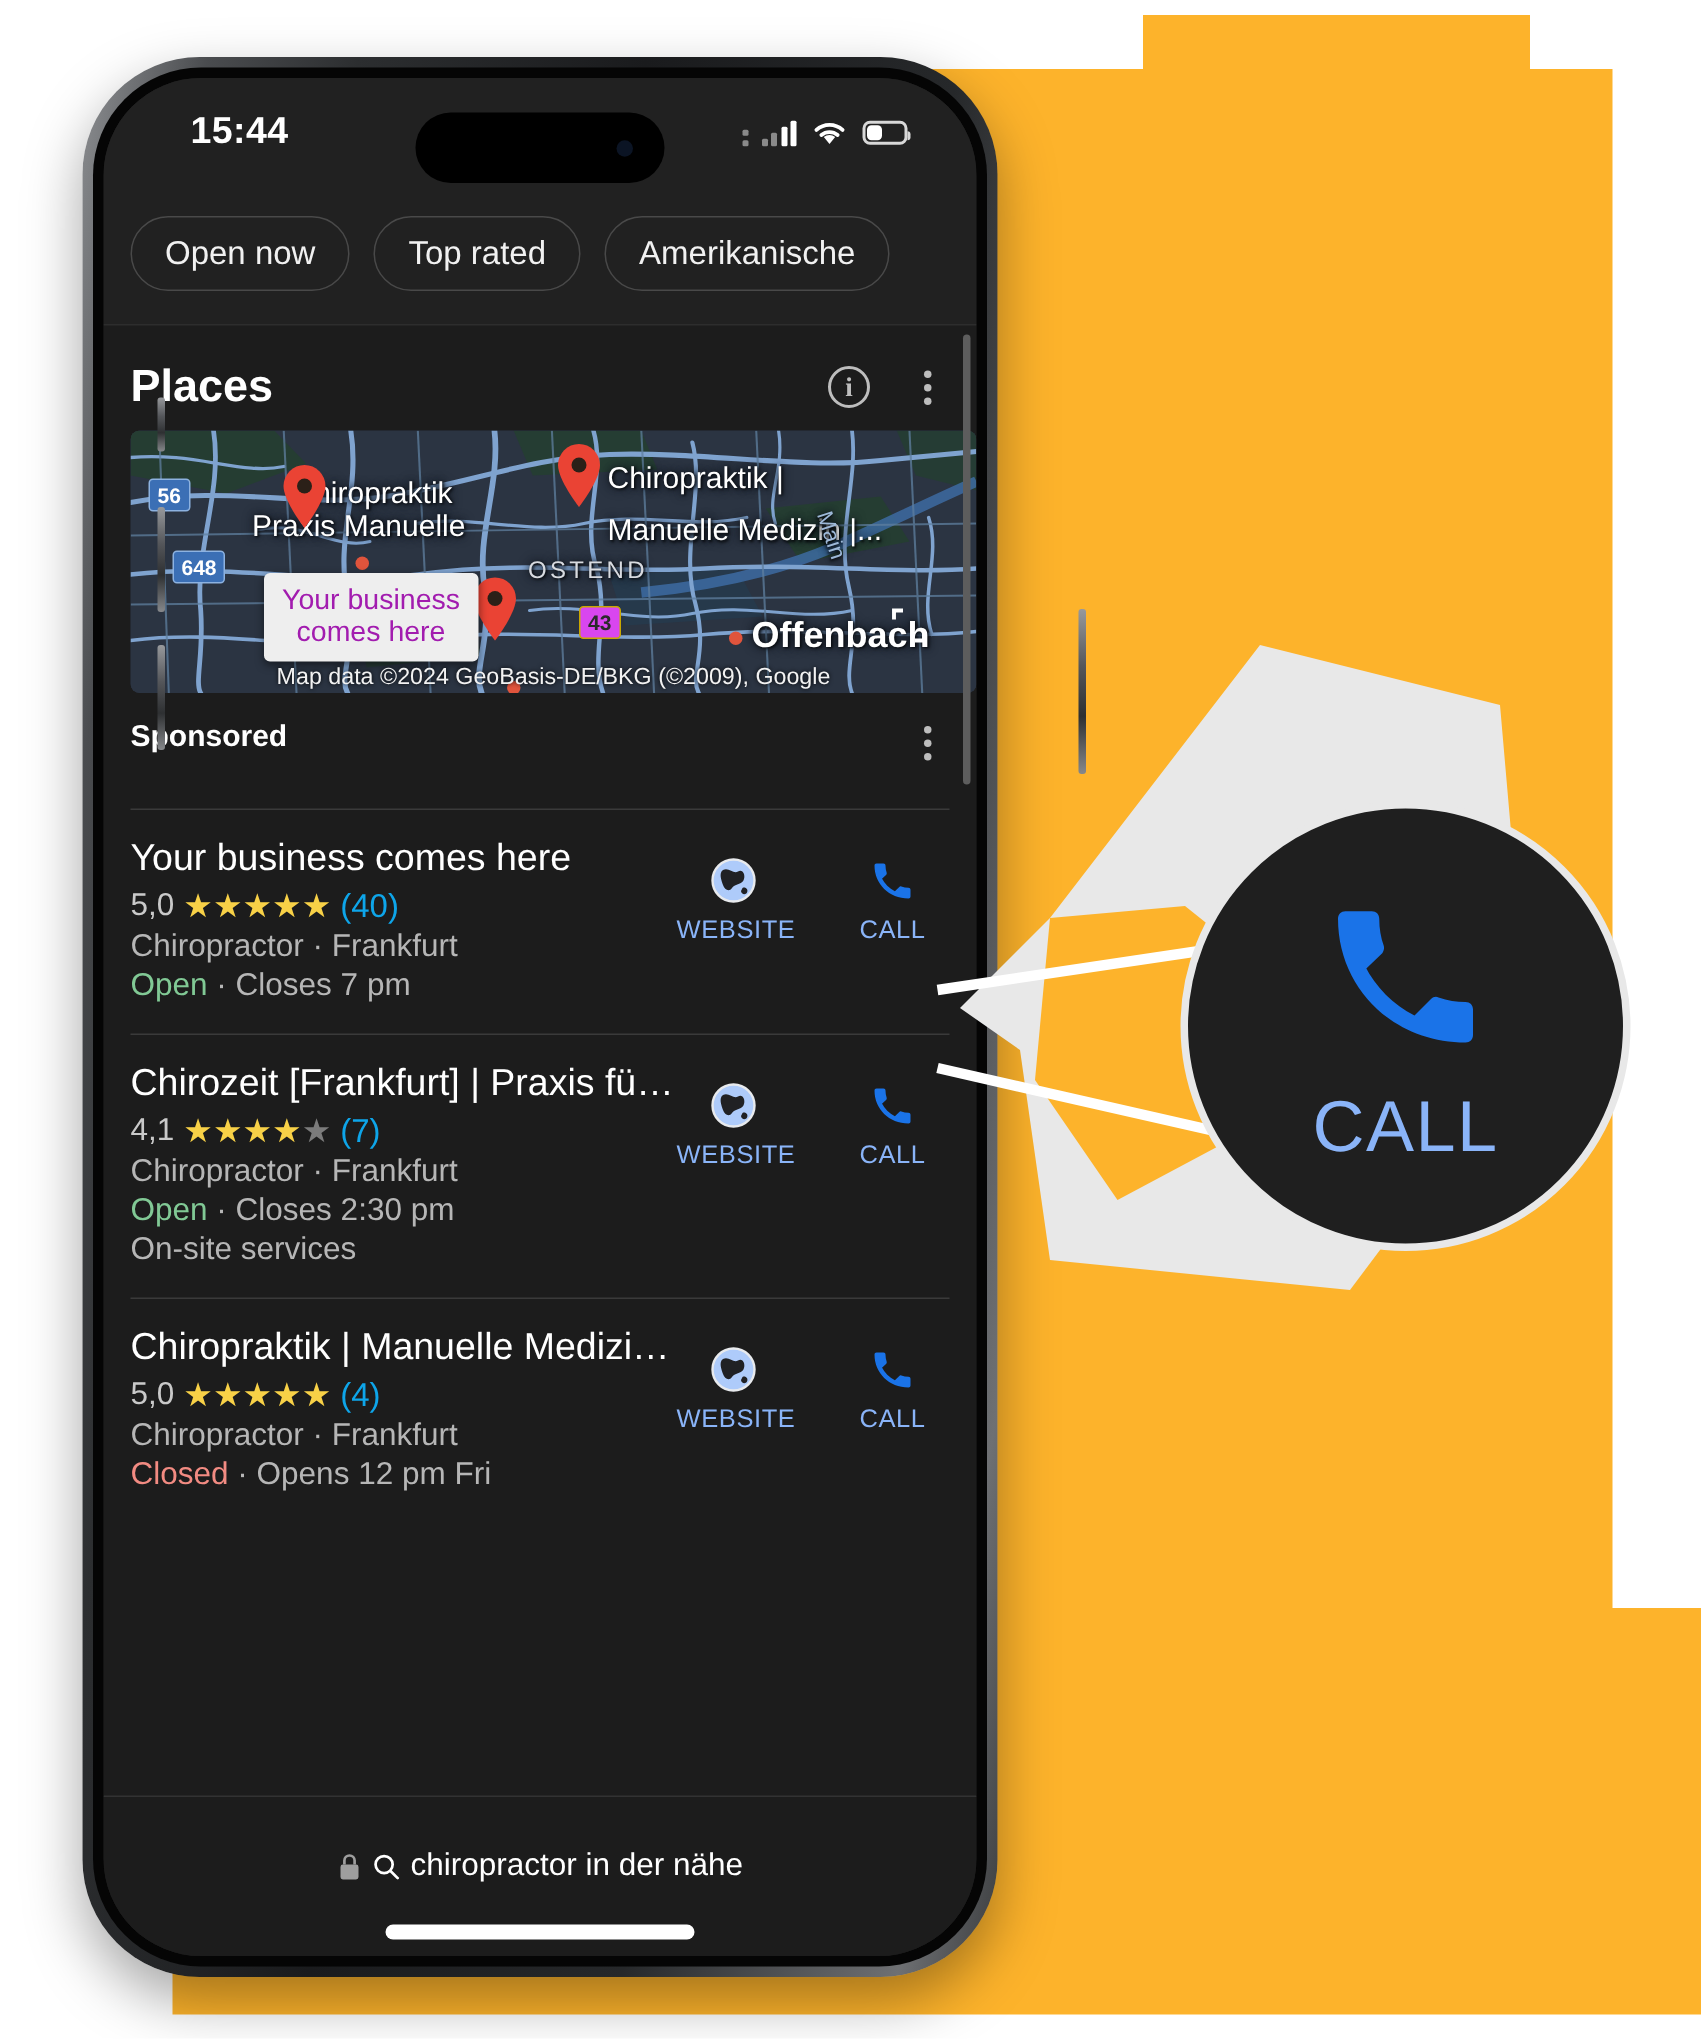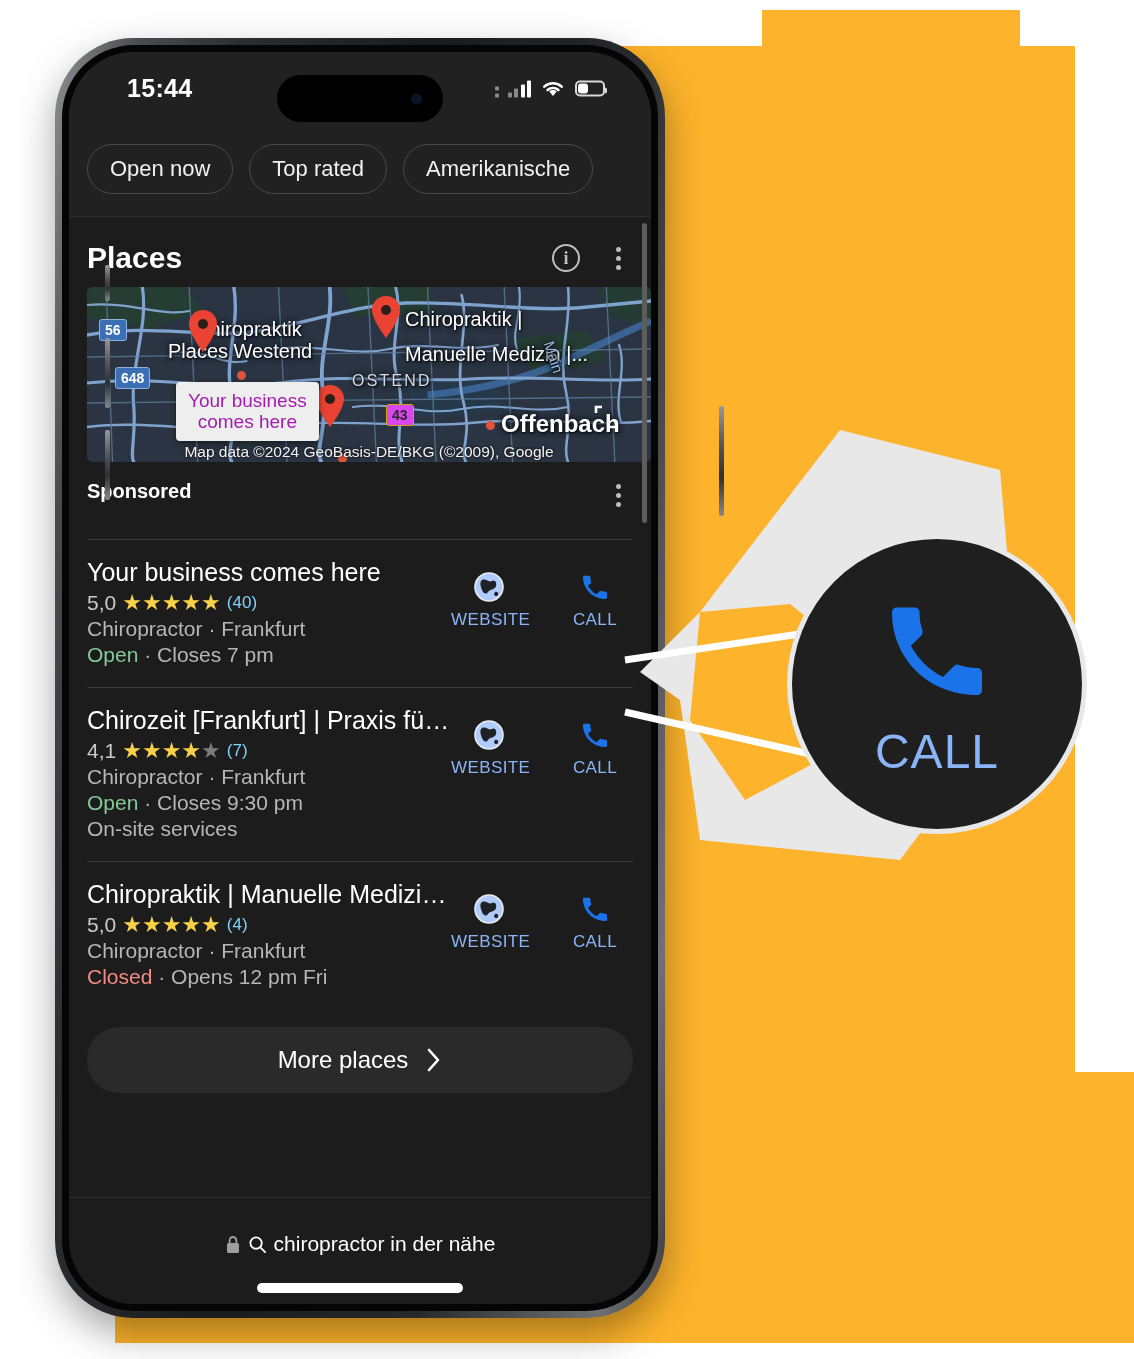--- a/index.html
+++ b/index.html
@@ -229,21 +229,21 @@
   .listing-name {
     color: #fff; font-size: 25px; font-weight: 400;
     white-space: nowrap; overflow: hidden; text-overflow: ellipsis;
     margin-bottom: 4px;
   }
   .rating-row { display:flex; align-items:center; gap:6px; margin-bottom: 2px; }
   .rating-val { color:#c9c9c9; font-size:21px; }
   .stars { letter-spacing: 0px; font-size: 22px; line-height:1; }
   .stars .on { color:#f8d147; }
   .stars .off { color:#7b7b7b; }
-  .rating-count { color:#7dd3fc; font-size:17px; }
+  .rating-count { color:#0ea5e9; font-size:22px; }
   .listing-cat { color:#b6b6b6; font-size:21px; margin-bottom:2px; }
   .listing-hours { font-size:21px; color:#b6b6b6; }
   .listing-hours .open { color:#81c995; }
   .listing-hours .closed { color:#f28b82; }
   .listing-extra { color:#b6b6b6; font-size:21px; margin-top:2px; }
 
   .actions { display:flex; gap: 30px; padding-top: 12px; }
   .action { width: 76px; text-align:center; }
   .action-icon { height: 34px; display:flex; align-items:center; justify-content:center; }
   .action-label {
@@ -410,21 +410,21 @@
                   <path d="M392 0 L400 175"></path>
                 <path d="M488 0 L496 175"></path>
               </g>
             </svg>
 
             <div class="road-shield" style="left:12px;top:32px;">56</div>
             <div class="road-shield" style="left:28px;top:80px;">648</div>
             <div class="road-shield yellow" style="left:299px;top:117px;">43</div>
 
             <div class="map-label" style="left:108px;top:32px;">Chiropraktik</div>
-            <div class="map-label" style="left:81px;top:54px;">Places Westend</div>
+            <div class="map-label" style="left:81px;top:54px;">Praxis Manuelle</div>
             <div class="map-label" style="left:318px;top:22px;">Chiropraktik |</div>
             <div class="map-label" style="left:318px;top:57px;">Manuelle Medizin |...</div>
             <div class="map-label sm" style="left:265px;top:85px;">OSTEND</div>
             <div class="map-label big" style="left:414px;top:124px;">Offenbach</div>
             <div class="map-label" style="left:450px;top:62px;font-size:15px;transform:rotate(72deg);color:#9db8d8;">Main</div>
 
             <div class="map-poi-dot" style="left:150px;top:84px;"></div>
             <div class="map-poi-dot" style="left:251px;top:167px;"></div>
             <div class="map-poi-dot" style="left:399px;top:134px;"></div>
 
@@ -509,21 +509,21 @@
               <div class="listing-name">Chirozeit [Frankfurt] | Praxis für...</div>
               <div class="rating-row">
                 <span class="rating-val">4,1</span>
                 <span class="stars"><span class="on">★★★★</span><span class="off">★</span></span>
                 <span class="rating-count">(7)</span>
               </div>
               <div class="listing-cat">Chiropractor · Frankfurt</div>
               <div class="listing-hours">
                 <span class="open">Open</span>
                 <span> · </span>
-                <span>Closes 9:30 pm</span>
+                <span>Closes 2:30 pm</span>
               </div>
               <div class="listing-extra">On-site services</div>
             </div>
             <div class="actions">
               <div class="action">
                 <div class="action-icon">
                   <svg width="32" height="32" viewBox="0 0 32 32">
                     <circle cx="16" cy="16" r="14" fill="#aecbfa" stroke="#e8eaed" stroke-width="1.6"></circle>
                     <path d="M9 9 C13 7 16 12 19 10 C22 8 24 12 23 15 C22 19 17 18 15 21 C13 24 10 22 9 19 C8 16 6 11 9 9 Z" fill="#202124"></path>
                     <path d="M22 21 C24 20 26 22 25 24 C24 26 21 25 21 23 Z" fill="#202124"></path>
@@ -574,28 +574,20 @@
                 <div class="action-icon">
                   <svg width="32" height="32" viewBox="0 0 24 24">
                     <path d="M6.6 10.8c1.4 2.8 3.8 5.2 6.6 6.6l2.2-2.2c.3-.3.7-.4 1-.2 1.2.4 2.4.6 3.6.6.6 0 1 .4 1 1V20c0 .6-.4 1-1 1C10.3 21 3 13.7 3 4.5c0-.6.4-1 1-1h3.5c.6 0 1 .4 1 1 0 1.3.2 2.5.6 3.6.1.3 0 .7-.2 1l-2.3 2.2z" fill="#1a73e8"></path>
                   </svg>
                 </div>
                 <div class="action-label">CALL</div>
               </div>
             </div>
           </div>
 
-          <div class="more-wrap">
-            <div class="more-btn">
-              <span>More places</span>
-              <svg width="16" height="26" viewBox="0 0 16 26">
-                <path d="M3 3 L12 13 L3 23" stroke="#fff" stroke-width="2.6" fill="none" stroke-linecap="round" stroke-linejoin="round"></path>
-              </svg>
-            </div>
-          </div>
         </div>
 
         <div class="bottombar">
           <div class="url-row">
             <svg width="16" height="19" viewBox="0 0 16 19" class="lock-ic">
               <rect x="2" y="8" width="12" height="10" rx="1.6" fill="#9e9e9e"></rect>
               <path d="M4.6 8 V5.4 A3.4 3.4 0 0 1 11.4 5.4 V8" stroke="#9e9e9e" stroke-width="1.8" fill="none"></path>
             </svg>
             <svg width="19" height="19" viewBox="0 0 20 20">
               <circle cx="8.5" cy="8.5" r="6" stroke="#fff" stroke-width="1.9" fill="none"></circle>

